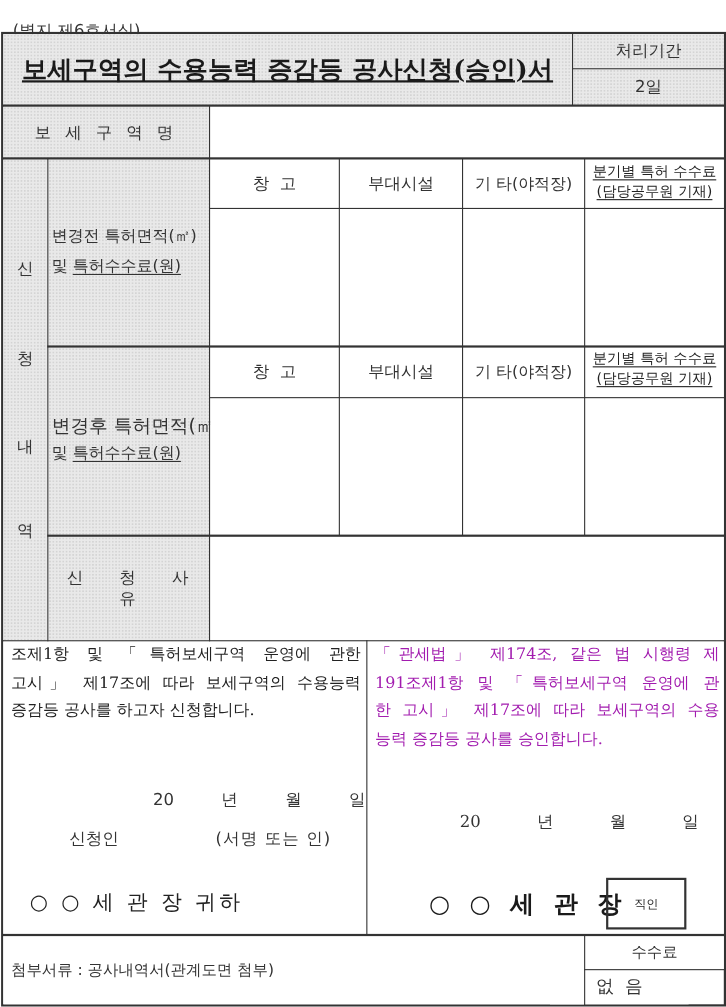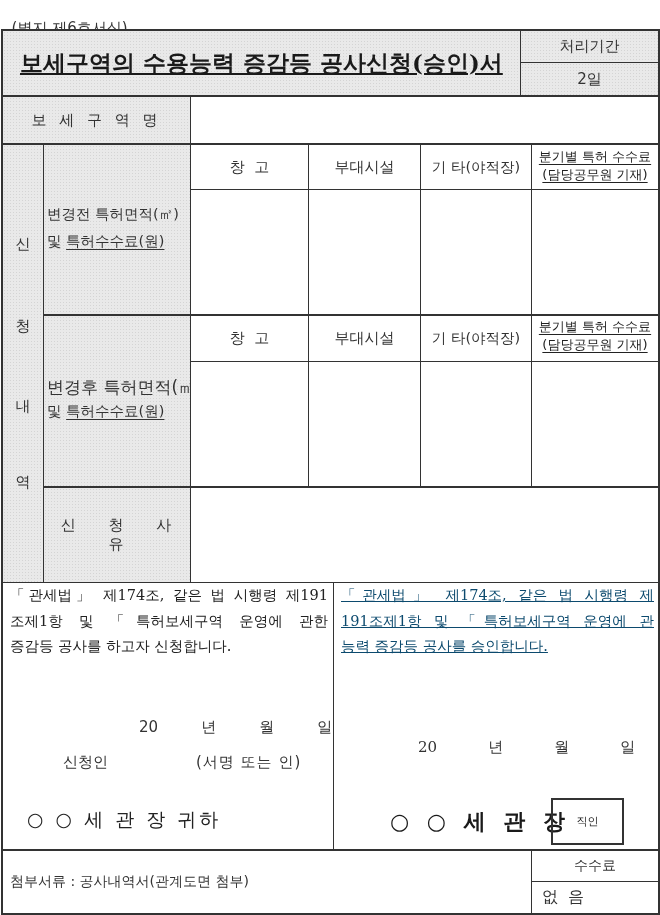--- a/index.html
+++ b/index.html
@@ -72,35 +72,36 @@
 <div class="abs white" style="left:191px;top:362px;width:117px;height:124px;"></div>
 <div class="abs white" style="left:309px;top:362px;width:111px;height:124px;"></div>
 <div class="abs white" style="left:421px;top:362px;width:110px;height:124px;"></div>
 <div class="abs white" style="left:532px;top:362px;width:126px;height:124px;"></div>
 
 <div class="abs shade c lbl" style="left:44px;top:488px;width:146px;height:94px;letter-spacing:14px;padding-left:12px;">신 청 사 유</div>
 <div class="abs white" style="left:191px;top:488px;width:467px;height:94px;"></div>
 
 <div class="abs white" style="left:3px;top:583px;width:330px;height:266px;">
   <div class="abs serif" style="left:7px;top:0px;width:318px;font-size:14.5px;line-height:25.5px;color:#222;text-align:justify;">
-    <div style="text-align-last:justify;">「관세법」 제174조, 같은 법 시행령 제191</div>
     <div style="text-align-last:justify;">조제1항 및 「특허보세구역 운영에 관한</div>
+    <div style="text-align-last:justify;">고시」 제17조에 따라 보세구역의 수용능력</div>
     <div>증감등 공사를 하고자 신청합니다.</div>
   </div>
   <div class="abs lbl" style="left:136px;top:135px;white-space:pre;font-size:15px;word-spacing:6px;">20    년    월    일</div>
   <div class="abs lbl" style="left:60px;top:170px;">신청인</div>
   <div class="abs white" style="left:120px;top:166px;width:70px;height:24px;"></div>
   <div class="abs lbl" style="left:193px;top:170px;letter-spacing:1px;">(서명 또는 인)</div>
   <div class="abs" style="left:24px;top:224px;font-size:19px;letter-spacing:3px;color:#222;">○ ○ 세 관 장 귀하</div>
 </div>
 
 <div class="abs white" style="left:334px;top:583px;width:324px;height:266px;">
-  <div class="abs serif" style="left:7px;top:0px;width:313px;font-size:14.5px;line-height:25.5px;color:#0c4a6e;text-decoration:underline;">
+  <div class="abs serif" style="left:7px;top:0px;width:313px;font-size:14.5px;line-height:25.5px;color:#a21caf;">
     <div style="text-align:justify;text-align-last:justify;">「관세법」 제174조, 같은 법 시행령 제</div>
     <div style="text-align:justify;text-align-last:justify;">191조제1항 및 「특허보세구역 운영에 관</div>
+    <div style="text-align:justify;text-align-last:justify;">한 고시」 제17조에 따라 보세구역의 수용</div>
     <div>능력 증감등 공사를 승인합니다.</div>
   </div>
   <div class="abs lbl serif" style="left:84px;top:155px;white-space:pre;font-size:15px;word-spacing:8px;">20    년    월    일</div>
   <div class="abs serif" style="left:56px;top:224px;font-size:22px;font-weight:bold;letter-spacing:5px;color:#1a1a1a;">○ ○ 세 관 장</div>
   <div class="abs c" style="left:217px;top:215px;width:73px;height:47px;border:2px solid #333;font-size:11px;">
     <span>직인</span>
   </div>
 </div>
 
 <div class="abs white" style="left:3px;top:851px;width:528px;height:62px;">

